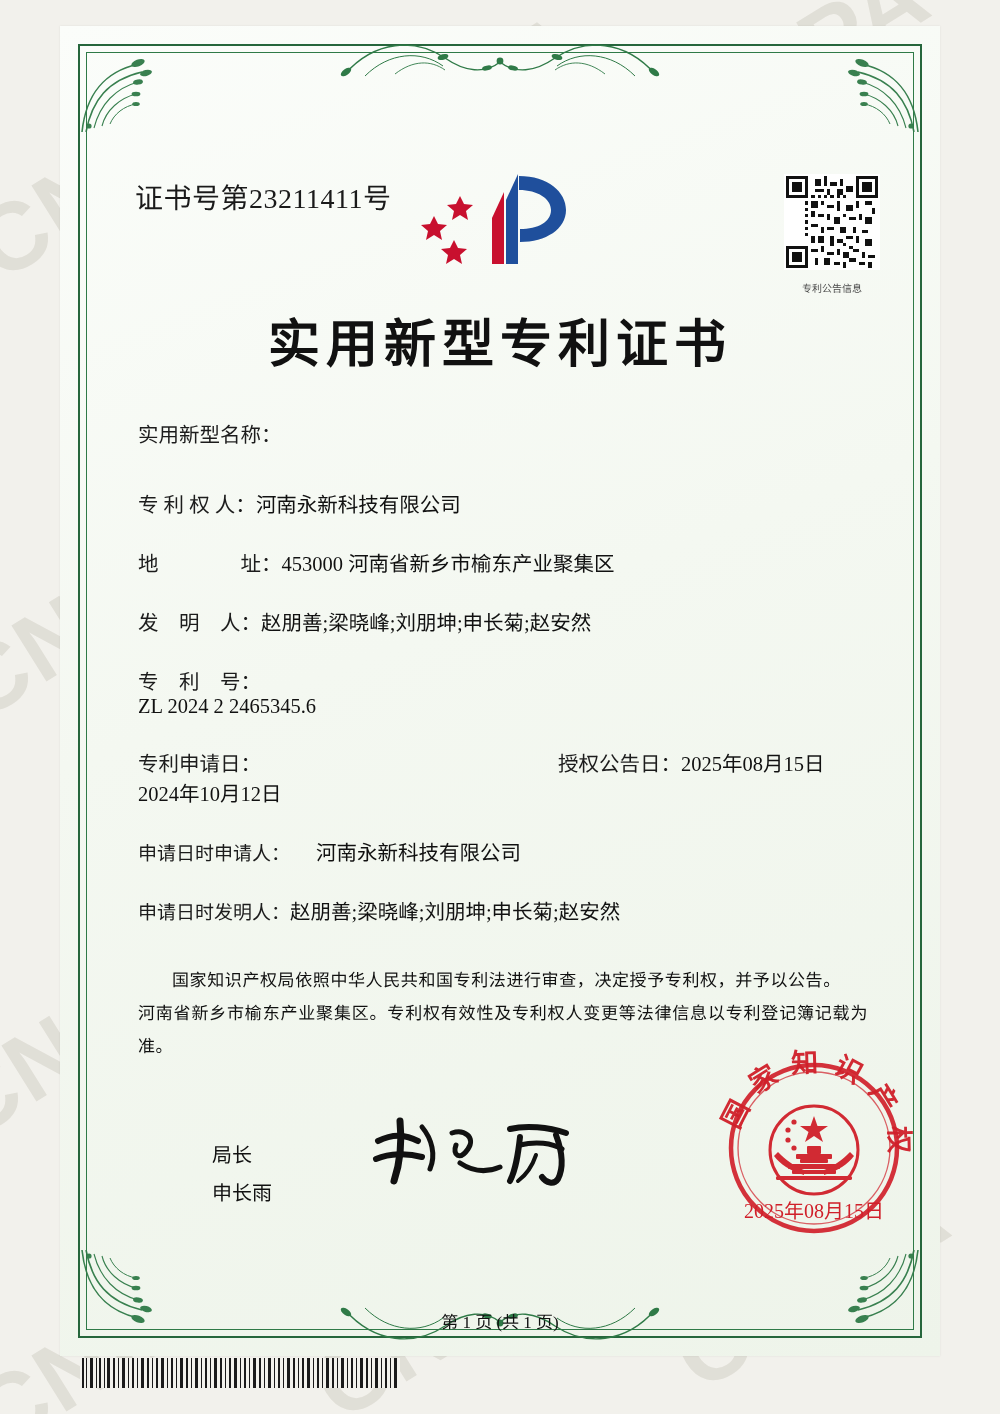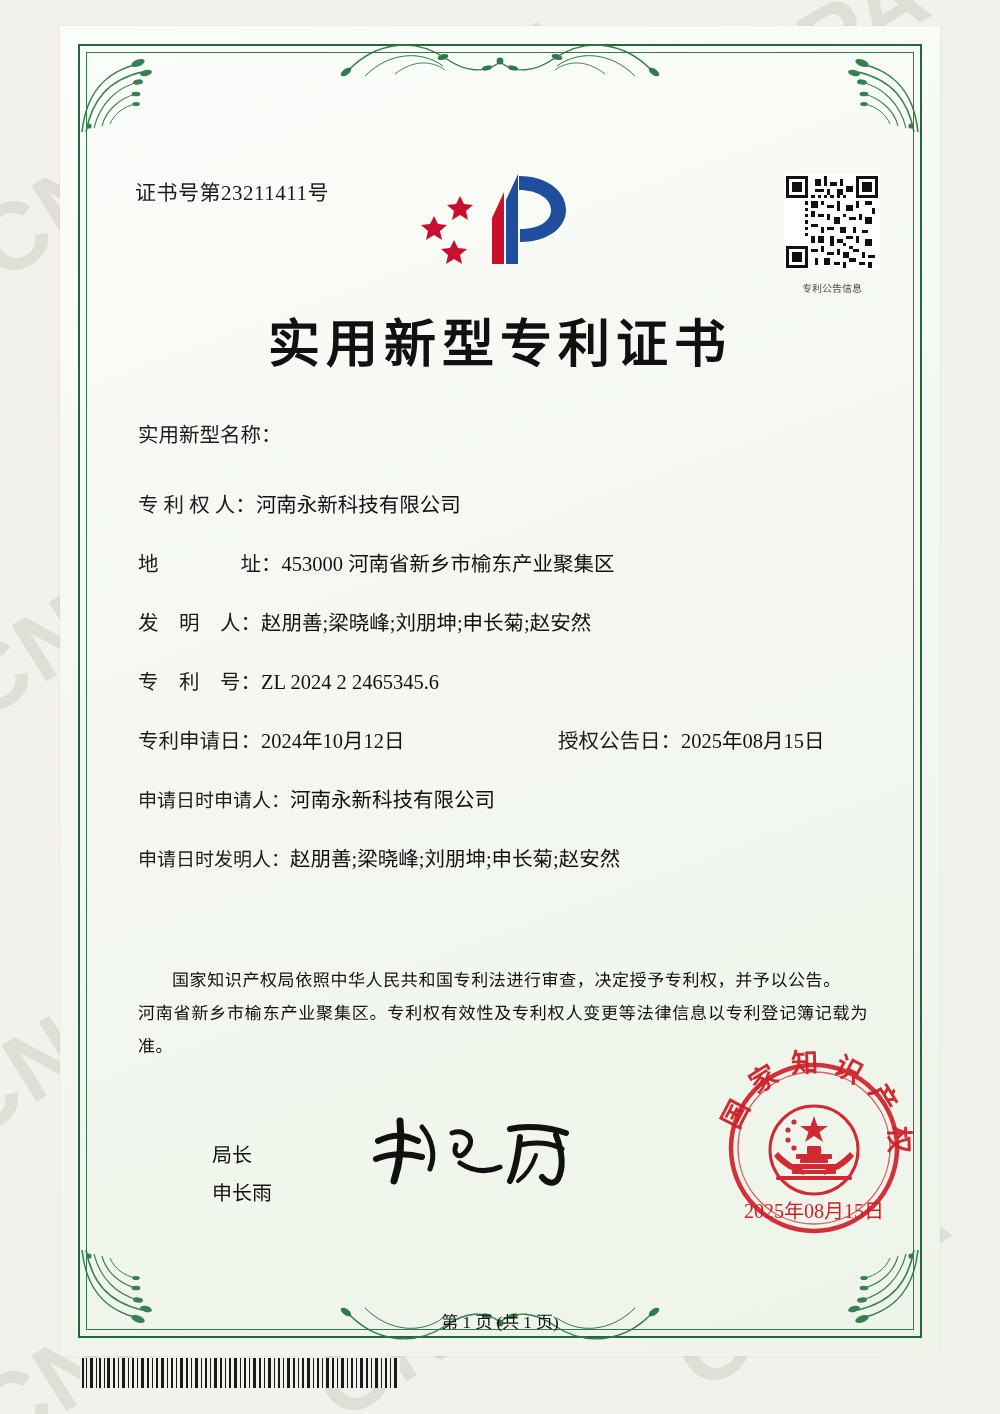--- a/index.html
+++ b/index.html
@@ -42,42 +42,42 @@
   .corner.tr{right:16px;top:16px;transform:scaleX(-1);}
   .corner.bl{left:16px;bottom:16px;transform:scaleY(-1);}
   .corner.br{right:16px;bottom:16px;transform:scale(-1,-1);}
   .top-orn{position:absolute;left:50%;top:8px;transform:translateX(-50%);width:330px;height:44px;color:#2f7a47;}
   .bot-orn{position:absolute;left:50%;bottom:6px;transform:translateX(-50%) scaleY(-1);width:330px;height:44px;color:#2f7a47;}
 
   
   .content{position:absolute;left:0;top:0;right:0;bottom:0;}
   .cert-no{
     position:absolute;left:75px;top:150px;
-    font-size:21px;color:#1a1a1a;letter-spacing:.5px;
+    font-size:28px;color:#1a1a1a;letter-spacing:.5px;
   }
   .logo{position:absolute;left:50%;top:140px;transform:translateX(-50%);width:160px;height:110px;}
   .qr-wrap{position:absolute;right:60px;top:148px;text-align:center;}
   .qr{width:92px;height:92px;background:#fff;padding:2px;}
   .qr-label{
     margin-top:6px;font-size:10px;color:#4a4a4a;
     font-family:"Liberation Sans","DejaVu Sans",sans-serif;
   }
   .title{
     position:absolute;left:0;right:0;top:276px;text-align:center;
     font-size:52px;font-weight:700;color:#111;letter-spacing:6px;
     font-family:Liberation Sans, sans-serif;
   }
 
   .fields{position:absolute;left:78px;right:70px;top:392px;}
   .row{display:flex;align-items:baseline;margin-bottom:29px;font-size:20.5px;color:#111;}
   .lbl{color:#1c1c1c;white-space:pre;}
   .val{color:#111;}
   .half{display:flex;width:100%;}
   .half > .cell{display:flex;align-items:baseline;}
-  .half > .cell.left{width:420px;}
+  .half > .cell.left{width:420px;flex-direction:column;}
 
   .statement{position:absolute;left:78px;right:72px;top:938px;font-size:17px;color:#111;line-height:33px;letter-spacing:.6px;text-align:justify;}
   .statement p{margin:0;}
   .statement p.indent{text-indent:2em;}
 
   .director{position:absolute;left:152px;top:1110px;font-size:20px;color:#111;line-height:38px;}
   .signature{
     position:absolute;left:300px;top:1085px;width:240px;height:80px;color:#111;
   }
 
@@ -362,21 +362,21 @@
         <span class="cell left">
           <span class="lbl">专利申请日：</span>
           <span class="val">2024年10月12日</span>
         </span>
         <span class="cell">
           <span class="lbl">授权公告日：</span>
           <span class="val">2025年08月15日</span>
         </span>
       </div>
 
-      <div class="row" style="font-size:19px;">
+      <div class="row" style="font-size:19px;gap:26px;">
         <span class="lbl">申请日时申请人：</span>
         <span class="val" style="font-size:20.5px;">河南永新科技有限公司</span>
       </div>
 
       <div class="row" style="font-size:19px;">
         <span class="lbl">申请日时发明人：</span>
         <span class="val" style="font-size:20.5px;">赵朋善;梁晓峰;刘朋坤;申长菊;赵安然</span>
       </div>
     </div>
 

